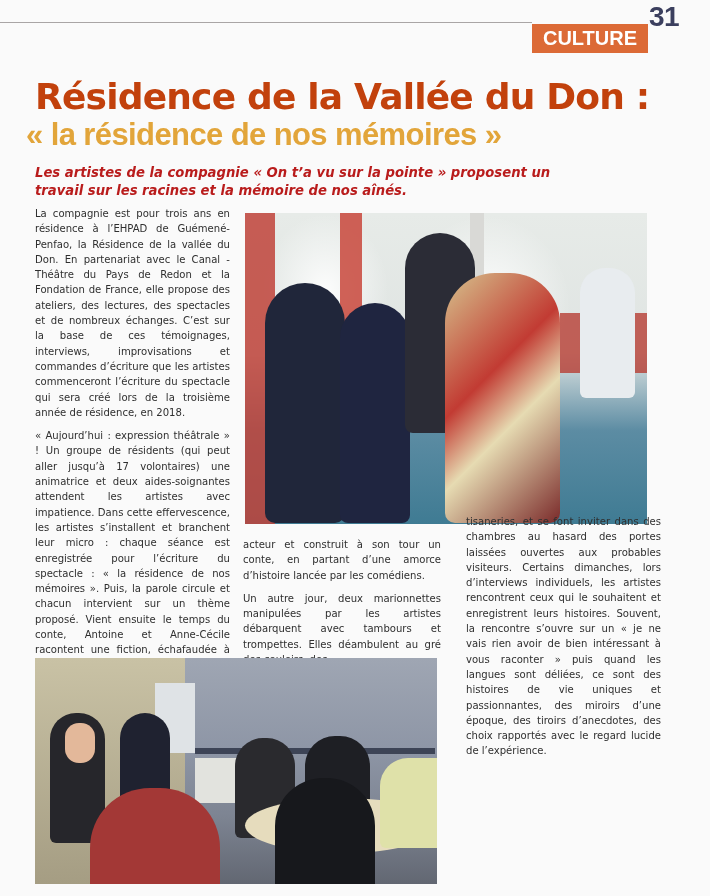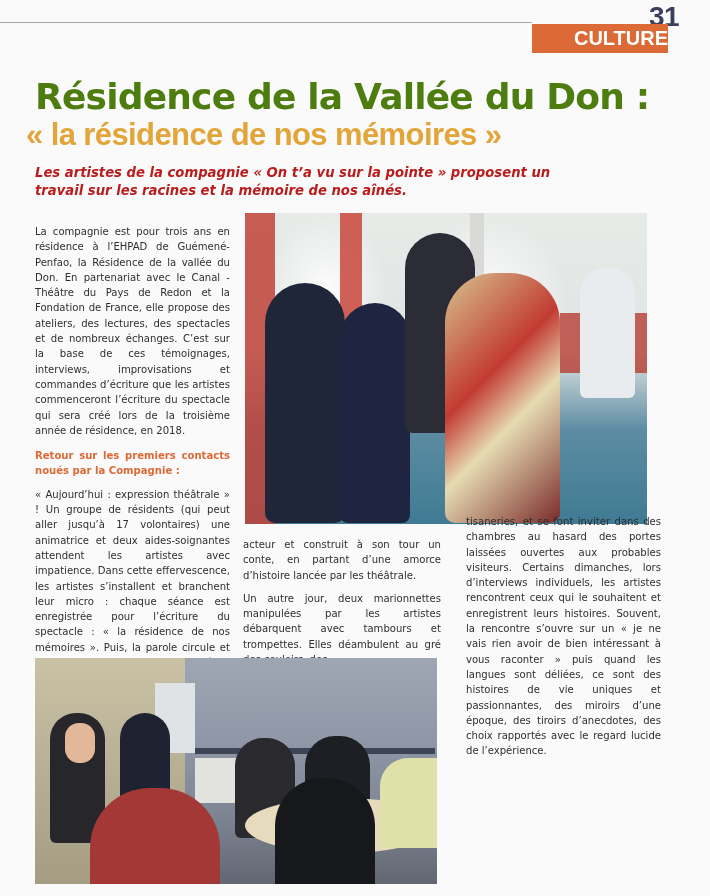--- a/index.html
+++ b/index.html
@@ -1,25 +1,25 @@
 <!DOCTYPE html>
 <html><head>
 <meta charset="utf-8">
 <style>
   html,body{margin:0;padding:0;}
   body{width:710px;height:896px;background:#fafafa;position:relative;overflow:hidden;font-family:"DejaVu Sans","Liberation Sans",sans-serif;color:#2c2c2c;}
   .top-rule{position:absolute;left:0;top:22px;width:532px;height:1px;background:#a9a5a5;}
   .page-num{position:absolute;left:649px;top:1px;font-family:"Liberation Sans",sans-serif;font-weight:bold;font-size:28px;color:#3b3f5e;letter-spacing:-0.5px;}
-  .section-tag{position:absolute;left:532px;top:24px;width:136px;height:29px;background:#dc6a36;color:#fff;font-family:"Liberation Sans",sans-serif;font-weight:bold;font-size:20px;line-height:29px;text-align:right;letter-spacing:0px;}
-  .title{position:absolute;left:35px;top:76px;font-family:"DejaVu Sans",sans-serif;font-weight:bold;font-size:36px;line-height:42px;color:#4d7c0f;letter-spacing:-0.8px;white-space:nowrap;}
+  .section-tag{position:absolute;left:532px;top:24px;width:116px;height:29px;background:#dc6a36;color:#fff;font-family:"Liberation Sans",sans-serif;font-weight:bold;font-size:20px;line-height:29px;text-align:center;letter-spacing:0px;}
+  .title{position:absolute;left:35px;top:76px;font-family:"DejaVu Sans",sans-serif;font-weight:bold;font-size:36px;line-height:42px;color:#c2410c;letter-spacing:-0.8px;white-space:nowrap;}
   .title2{position:absolute;left:26px;top:116px;font-family:Liberation Sans, sans-serif;font-weight:bold;font-size:31px;line-height:38px;color:#e2a53a;letter-spacing:-0.6px;white-space:nowrap;}
   .lede{position:absolute;left:35px;top:164px;width:540px;font-family:"DejaVu Sans",sans-serif;font-style:italic;font-weight:bold;font-size:13.2px;line-height:18px;color:#b91c1c;}
   .col{position:absolute;font-family:"DejaVu Sans Condensed","DejaVu Sans",sans-serif;font-size:11.2px;line-height:15.3px;color:#2f2f2f;text-align:justify;}
   .col p{margin:0 0 8px 0;}
-  .col1{left:35px;top:224px;width:195px;}
+  .col1{left:35px;top:206px;width:195px;}
   .subhead{color:#dc6a36;font-weight:bold;margin:10px 0 8px 0 !important;}
   .col2{left:243px;top:537px;width:198px;}
   .col3{left:452px;top:514px;width:195px;margin-left:14px;}
   .photo{position:absolute;overflow:hidden;}
   .photo1{left:245px;top:213px;width:402px;height:311px;
     background:
       radial-gradient(ellipse 120px 130px at 60% 30%, rgba(255,255,255,0.95), rgba(255,255,255,0) 70%),
       radial-gradient(ellipse 90px 110px at 20% 25%, rgba(255,255,255,0.9), rgba(255,255,255,0) 70%),
       linear-gradient(180deg,#e7ebe8 0%,#dfe4e2 45%,#5c8ca3 70%,#3f7b93 100%);}
   .photo2{left:35px;top:658px;width:402px;height:226px;
@@ -32,40 +32,39 @@
 <div class="top-rule"></div>
 <div class="page-num">31</div>
 <div class="section-tag">CULTURE</div>
 
 <h1 class="title" style="margin:0">Résidence de la Vallée du Don :</h1>
 <h2 class="title2" style="margin:0">« la résidence de nos mémoires »</h2>
 <p class="lede" style="margin:0">Les artistes de la compagnie « On t’a vu sur la pointe » proposent un travail sur les racines et la mémoire de nos aînés.</p>
 
 <div class="col col1">
   <p>La compagnie est pour trois ans en résidence à l’EHPAD de Guémené-Penfao, la Résidence de la vallée du Don. En partenariat avec le Canal - Théâtre du Pays de Redon et la Fondation de France, elle propose des ateliers, des lectures, des spectacles et de nombreux échanges. C’est sur la base de ces témoignages, interviews, improvisations et commandes d’écriture que les artistes commenceront l’écriture du spectacle qui sera créé lors de la troisième année de résidence, en 2018.</p>
-  <p class="subhead">Retour sur les premiers contacts noués par la Compagnie :</p>
   <p>« Aujourd’hui : expression théâtrale » ! Un groupe de résidents (qui peut aller jusqu’à 17 volontaires) une animatrice et deux aides-soignantes attendent les artistes avec impatience. Dans cette effervescence, les artistes s’installent et branchent leur micro : chaque séance est enregistrée pour l’écriture du spectacle : « la résidence de nos mémoires ». Puis, la parole circule et chacun intervient sur un thème proposé. Vient ensuite le temps du conte, Antoine et Anne-Cécile racontent une fiction, échafaudée à partir d’histoires récoltées. Après ce moment spectaculaire, le public devient</p>
 </div>
 
 <div class="photo photo1" title="Artists and residents doing theatre expression exercises in a sunlit room with red window frames">
 
   <div class="shape" style="left:0;top:0;width:30px;height:311px;background:#c0433a;opacity:.85"></div>
   <div class="shape" style="left:95px;top:0;width:22px;height:230px;background:#c8463b;opacity:.85"></div>
   <div class="shape" style="left:225px;top:0;width:14px;height:200px;background:#d9d9d6"></div>
   <div class="shape" style="left:315px;top:100px;width:87px;height:60px;background:#b73d33;opacity:.8"></div>
 
   <div class="shape" style="left:20px;top:70px;width:80px;height:240px;background:#20263a;border-radius:40px 40px 10px 10px"></div>
   <div class="shape" style="left:95px;top:90px;width:70px;height:220px;background:#1f2540;border-radius:35px 35px 8px 8px"></div>
   <div class="shape" style="left:160px;top:20px;width:70px;height:200px;background:#2b2c36;border-radius:35px 35px 8px 8px"></div>
   <div class="shape" style="left:200px;top:60px;width:115px;height:250px;background:linear-gradient(135deg,#d6c48e,#c23b33 40%,#e6dbb2 60%,#7a2a2a);border-radius:50px 50px 10px 10px"></div>
   <div class="shape" style="left:335px;top:55px;width:55px;height:130px;background:#e8ecef;border-radius:25px 25px 6px 6px"></div>
 </div>
 
 <div class="col col2">
-  <p>acteur et construit à son tour un conte, en partant d’une amorce d’histoire lancée par les théâtrale.</p>
+  <p>acteur et construit à son tour un conte, en partant d’une amorce d’histoire lancée par les comédiens.</p>
   <p>Un autre jour, deux marionnettes manipulées par les artistes débarquent avec tambours et trompettes. Elles déambulent au gré des couloirs, des</p>
 </div>
 
 <div class="col col3">
   <p>tisaneries, et se font inviter dans des chambres au hasard des portes laissées ouvertes aux probables visiteurs. Certains dimanches, lors d’interviews individuels, les artistes rencontrent ceux qui le souhaitent et enregistrent leurs histoires. Souvent, la rencontre s’ouvre sur un « je ne vais rien avoir de bien intéressant à vous raconter » puis quand les langues sont déliées, ce sont des histoires de vie uniques et passionnantes, des miroirs d’une époque, des tiroirs d’anecdotes, des choix rapportés avec le regard lucide de l’expérience.</p>
 </div>
 
 <div class="photo photo2" title="Residents seated around a table watching a puppet performance in a common room">
   <div class="shape" style="left:0;top:0;width:150px;height:226px;background:linear-gradient(180deg,#c9c2a5,#a59d83);"></div>
   <div class="shape" style="left:120px;top:25px;width:40px;height:70px;background:#dfe3e6"></div>

